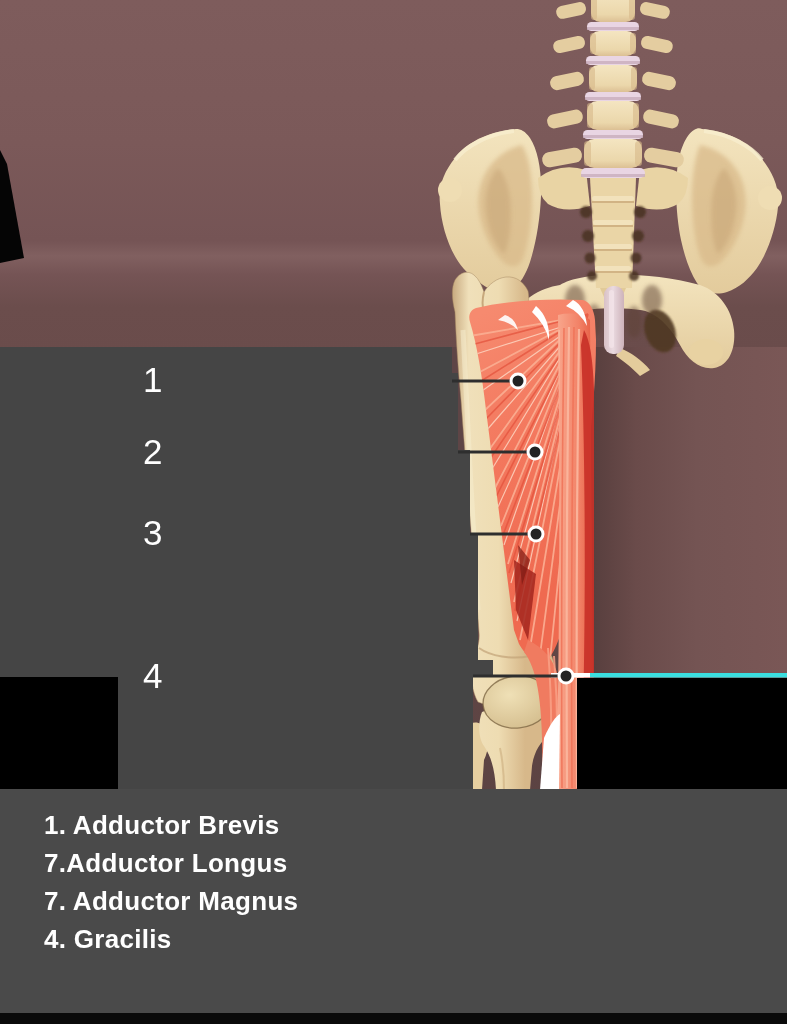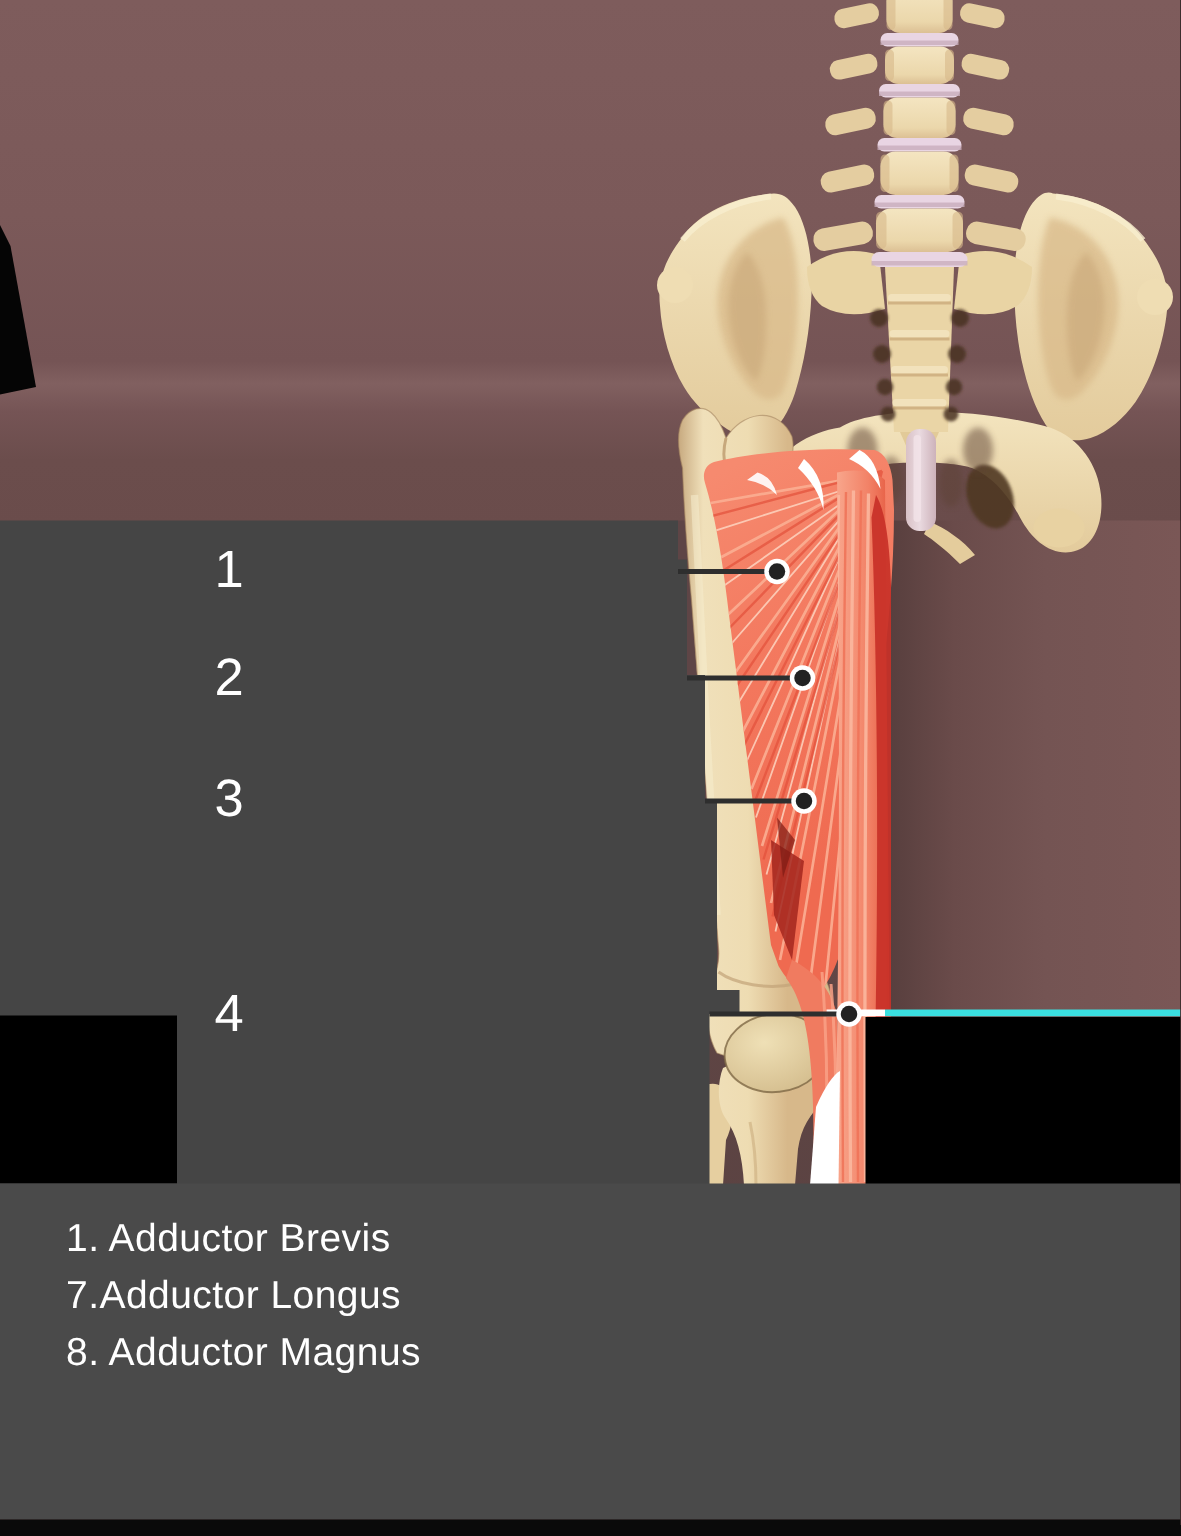--- a/index.html
+++ b/index.html
@@ -9,21 +9,21 @@
     background:#7B5A59;
   }
   .stage svg{position:absolute;left:0;top:0;}
   .num-label{
     position:absolute;width:44px;text-align:center;
     color:#FFFFFF;font-size:35px;font-weight:500;line-height:42px;
     letter-spacing:.5px;user-select:none;
   }
   .answers{
     position:absolute;left:44px;top:806px;width:640px;
-    color:#FFFFFF;font-size:26px;font-weight:400;line-height:38px;
+    color:#FFFFFF;font-size:26px;font-weight:700;line-height:38px;
     letter-spacing:.3px;
   }
   .answer-item{white-space:pre;}
 </style>
 </head>
 <body>
 
 <div class="stage">
 
 <svg width="787" height="1024" viewBox="0 0 787 1024">
@@ -295,16 +295,17 @@
 </svg>
 
 <div class="num-label" style="left:131px;top:359px;">1</div>
 <div class="num-label" style="left:131px;top:431px;">2</div>
 <div class="num-label" style="left:131px;top:512px;">3</div>
 <div class="num-label" style="left:131px;top:655px;">4</div>
 
 <div class="answers">
   <div class="answer-item">1. Adductor Brevis</div>
   <div class="answer-item">7.Adductor Longus</div>
-  <div class="answer-item">8. Adductor Magnus</div>
+  <div class="answer-item">7. Adductor Magnus</div>
+  <div class="answer-item">4. Gracilis</div>
 </div>
 
 </div>
 
 </body></html>

